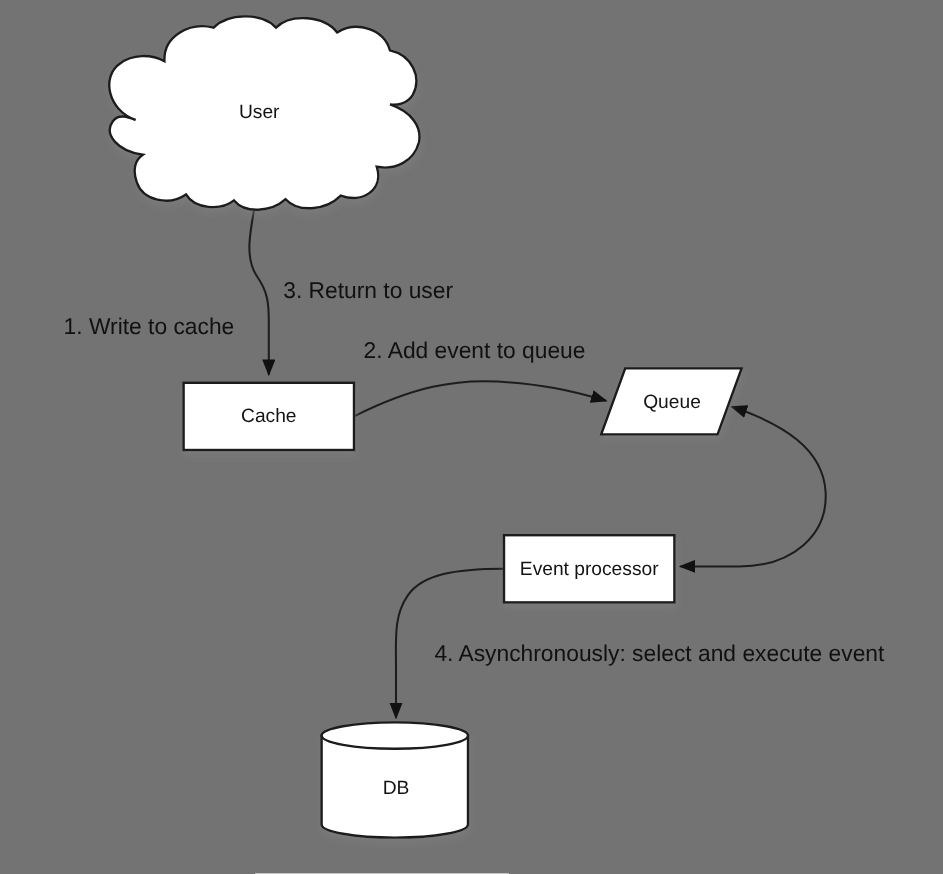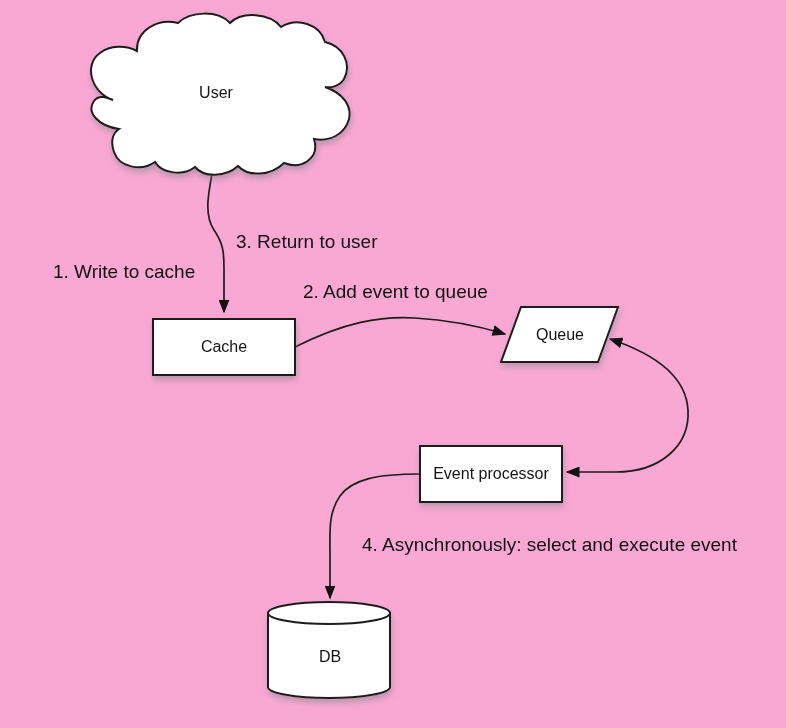--- a/index.html
+++ b/index.html
@@ -1,20 +1,20 @@
 <!DOCTYPE html>
 <html><head>
 <meta charset="utf-8">
 <style>
   html, body { margin: 0; padding: 0; background: #ffffff; }
   .stage {
     position: relative;
     width: 786px;
     height: 728px;
-    background: #f9a8d4;
+    background: #737373;
     overflow: hidden;
   }
   svg { display: block; }
   .shape {
     fill: #ffffff;
     stroke: #1c1c1c;
     stroke-width: 2;
   }
   .edge {
     fill: none;

